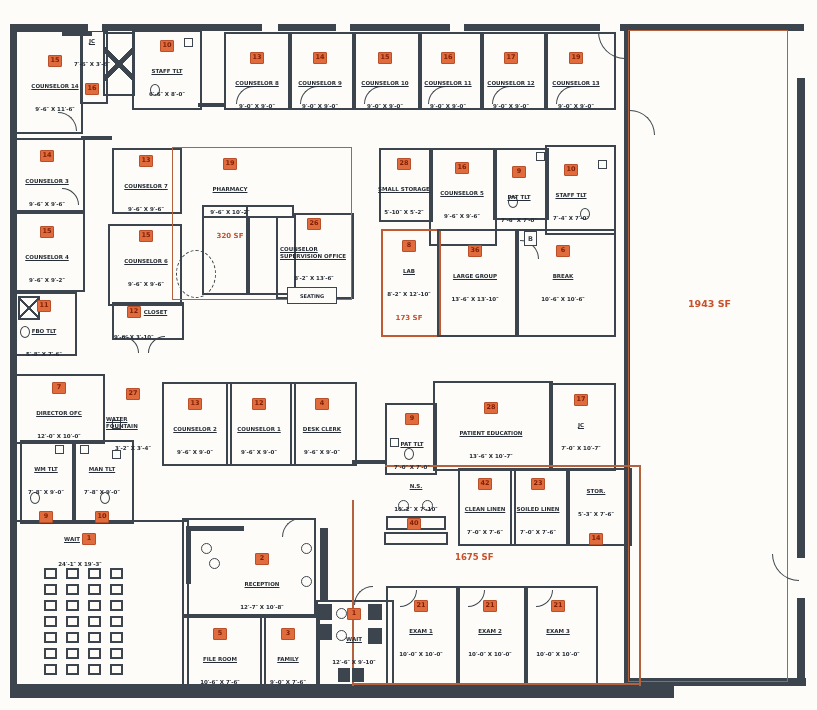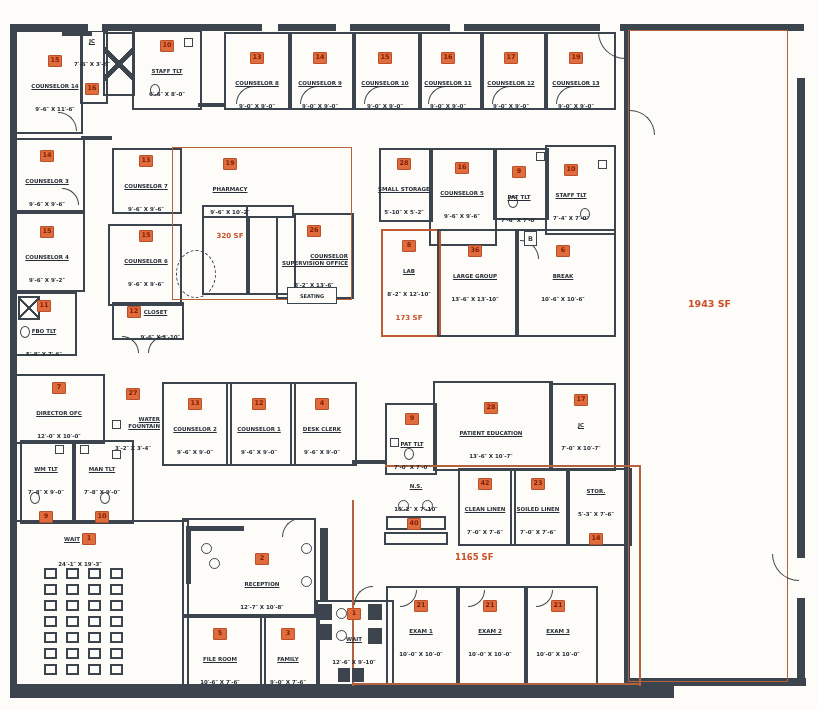--- a/index.html
+++ b/index.html
@@ -7,21 +7,21 @@
   .page{position:relative;width:817px;height:710px;background:#fdfcf8;overflow:hidden;
         font-family:"DejaVu Sans",sans-serif;}
   .w{position:absolute;background:var(--wall);}
   .gap{position:absolute;background:#fdfcf8;z-index:3;}
   .rm{position:absolute;border:2.5px solid var(--wall);background:transparent;}
   .rm.thin{border-width:2px;}
   .rm.orange{border:2px solid #c05a32;}
   .lzr{position:absolute;border:1.5px solid var(--lease);z-index:2;}
   .lz{position:absolute;background:var(--lease);z-index:2;}
   .rl{position:absolute;display:flex;flex-direction:column;align-items:center;row-gap:16px;
-      font-size:5.5px;line-height:1.2;font-weight:700;color:#262d36;text-align:right;z-index:6;}
+      font-size:5.5px;line-height:1.2;font-weight:700;color:#262d36;text-align:left;z-index:6;}
   .rl b{display:flex;align-items:center;justify-content:center;min-width:10px;height:10px;padding:0 1px;
        background:#e06b3c;color:#801f05;font-size:6.5px;font-weight:700;border:1px solid #b8502c;border-radius:1px;}
   .rl u{text-decoration:underline;}
   .rl s{text-decoration:none;}
   .rl .sf{color:var(--accent);font-size:7px;margin-top:1px;}
   .rl .line{display:flex;flex-direction:row;align-items:center;column-gap:2px;}
   .sf-big{position:absolute;color:var(--accent);font-size:8.5px;font-weight:700;z-index:6;}
   .arc{position:absolute;border:1.5px solid var(--wall);background:transparent;z-index:2;}
   .arc.tl{border-bottom:none;border-right:none;border-radius:100% 0 0 0;}
   .arc.tr{border-bottom:none;border-left:none;border-radius:0 100% 0 0;}
@@ -279,21 +279,21 @@
       <b>19</b>
       <u>PHARMACY</u>
       <s>9′-6″ X 10′-2″</s>
       <span class="sf">320 SF</span>
     </div>
   <div class="rl" style="left:118px;top:230px;width:56px">
       <b>15</b>
       <u>COUNSELOR 6</u>
       <s>9′-6″ X 9′-6″</s>
     </div>
-  <div class="rl" style="left:280px;top:225px;width:68px">
+  <div class="rl" style="left:280px;top:218px;width:68px">
       <b>26</b>
       <u>COUNSELOR SUPERVISION OFFICE</u>
       <s>8′-2″ X 13′-6″</s>
     </div>
   <div class="rl" style="left:114px;top:306px;width:66px;flex-direction:row;flex-wrap:wrap;justify-content:center;column-gap:3px">
       <b>12</b>
       <u>CLOSET</u>
       <s style="width:100%">9′-6″ X 3′-10″</s>
     </div>
   <div class="rl" style="left:378px;top:158px;width:52px">
@@ -441,16 +441,16 @@
       <b>3</b>
       <u>FAMILY</u>
       <s>9′-0″ X 7′-6″</s>
     </div>
   <div class="rl" style="left:330px;top:608px;width:48px">
       <b>1</b>
       <u>WAIT</u>
       <s>12′-6″ X 9′-10″</s>
     </div>
   <div class="seatbox" style="left:287px;top:287px;width:48px;height:15px">SEATING</div>
-  <div class="sf-big" style="left:455px;top:552px">1165 SF</div>
+  <div class="sf-big" style="left:455px;top:552px">1675 SF</div>
   <div class="sf-big" style="left:688px;top:298px;font-size:9.5px">1943 SF</div>
 
 </div>
 
 </body></html>

